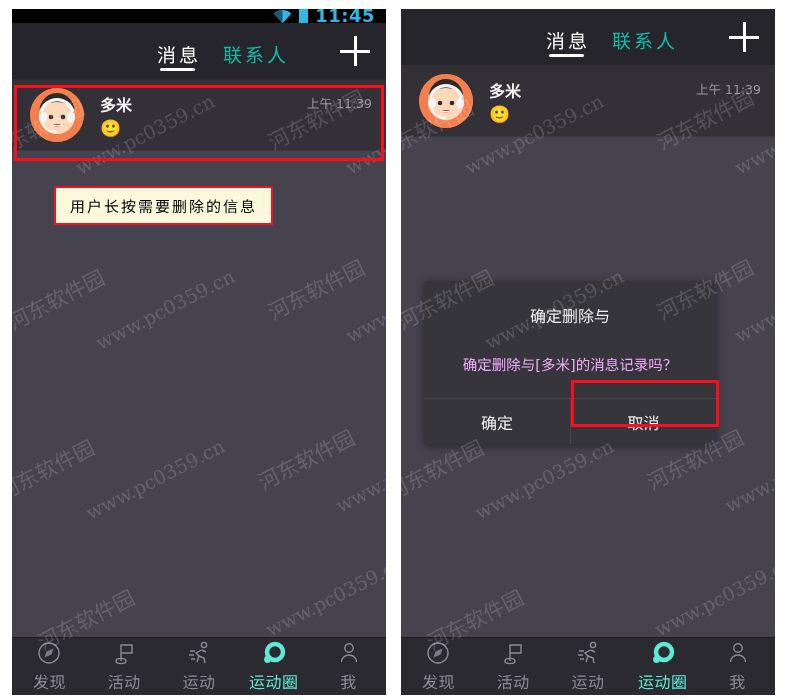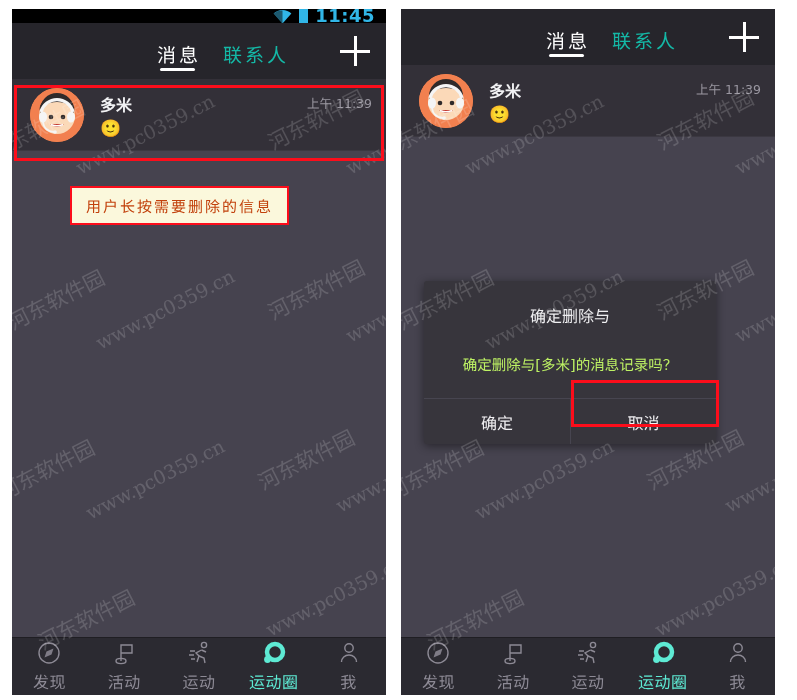--- a/index.html
+++ b/index.html
@@ -191,21 +191,21 @@
     overflow: hidden;
   }
   .dlg-title {
     text-align: center;
     color: #efeff1;
     font-size: 16px;
     padding: 22px 0 0 0;
   }
   .dlg-msg {
     text-align: center;
-    color: #bef264;
+    color: #f0abfc;
     font-size: 14.5px;
     padding: 26px 16px 24px 16px;
   }
   .dlg-actions {
     display: flex;
     border-top: 1px solid #474550;
     height: 46px;
   }
   .dlg-btn {
     flex: 1 1 50%;
@@ -222,27 +222,26 @@
   .hl-box {
     position: absolute;
     border: 3px solid #fc0d1b;
     pointer-events: none;
     z-index: 30;
   }
   .callout {
     position: absolute;
     background: #fbf8dc;
     border: 2px solid #fc0d1b;
-    color: #c2410c;
+    color: #000000;
     font-size: 15px;
     letter-spacing: 2px;
     padding: 7px 14px;
     white-space: nowrap;
     z-index: 31;
-    margin-left: 16px;
   }
 
   
   .wm-layer {
     position: absolute;
     inset: 0;
     pointer-events: none;
     overflow: hidden;
     z-index: 20;
   }

